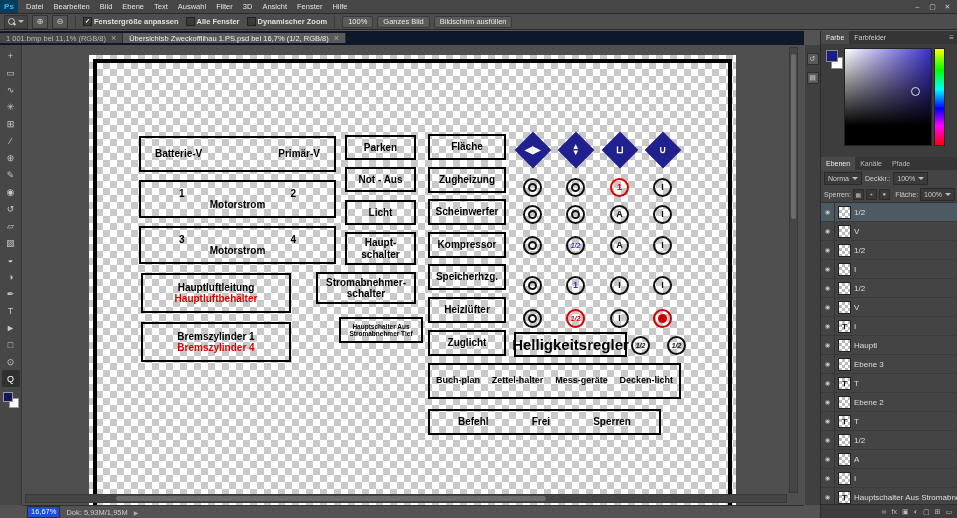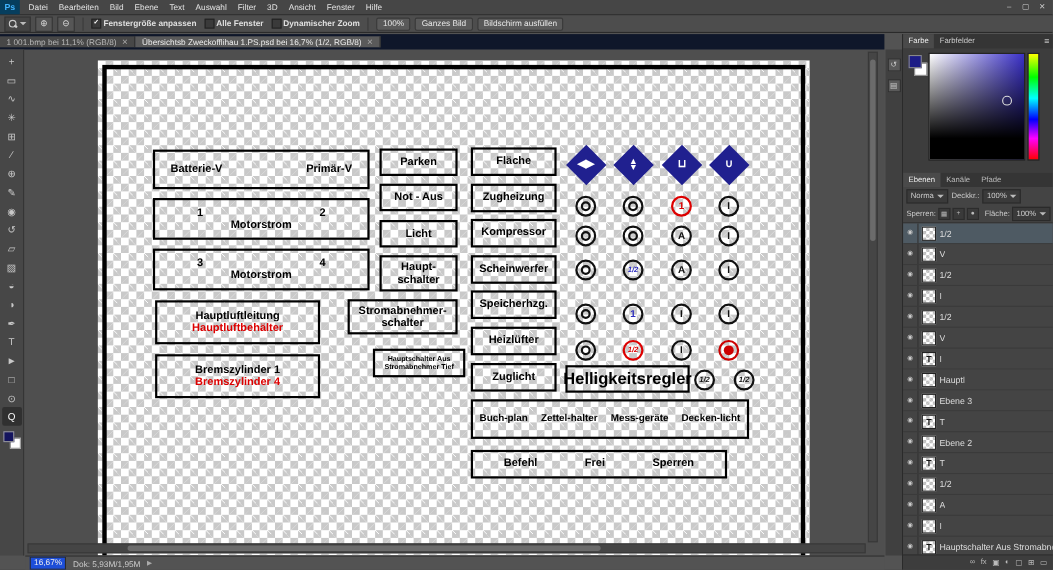--- a/index.html
+++ b/index.html
@@ -288,22 +288,22 @@
         <div>schalter</div>
       </div>
       <div class="pbox mb-note">
         <div>Hauptschalter Aus</div>
         <div>Stromabnehmer Tief</div>
       </div>
 
       <div id="col3" style="position:absolute;left:0;top:0;width:100%;height:100%;">
           <div class="pbox c3btn">Fläche</div>
           <div class="pbox c3btn">Zugheizung</div>
+          <div class="pbox c3btn">Scheinwerfer</div>
           <div class="pbox c3btn">Kompressor</div>
-          <div class="pbox c3btn">Scheinwerfer</div>
           <div class="pbox c3btn">Speicherhzg.</div>
           <div class="pbox c3btn">Heizlüfter</div>
           <div class="pbox c3btn">Zuglicht</div>
         </div>
 
       <div class="pbox helli">
         <div>Helligkeitsregler</div>
       </div>
       <div class="pbox bigbox" id="bigbox">
           <div class="bcell">

